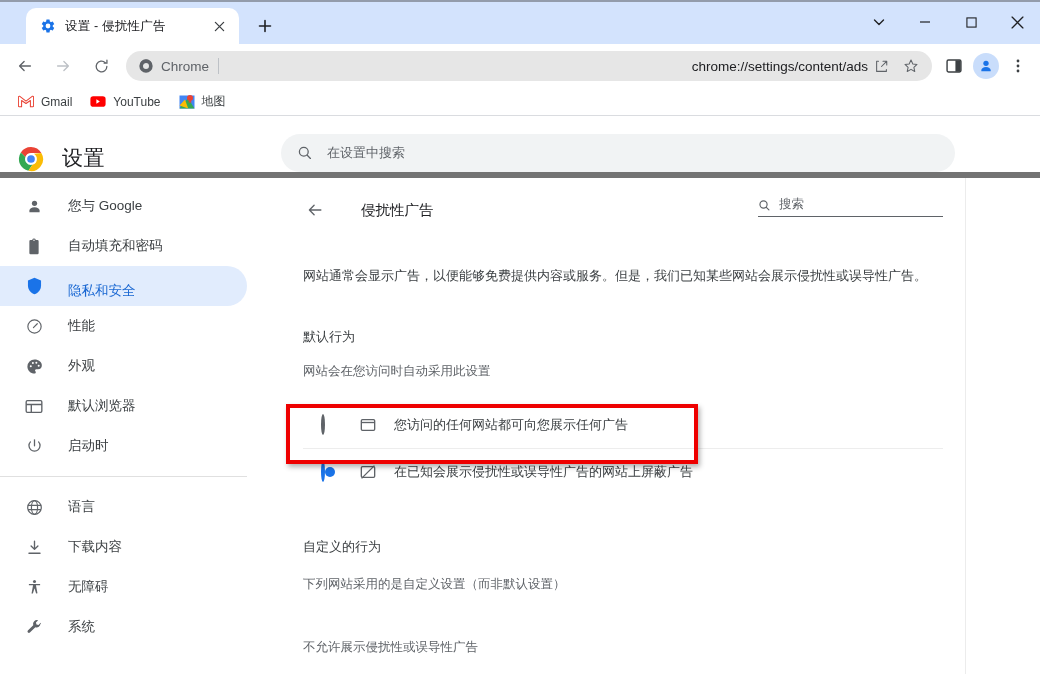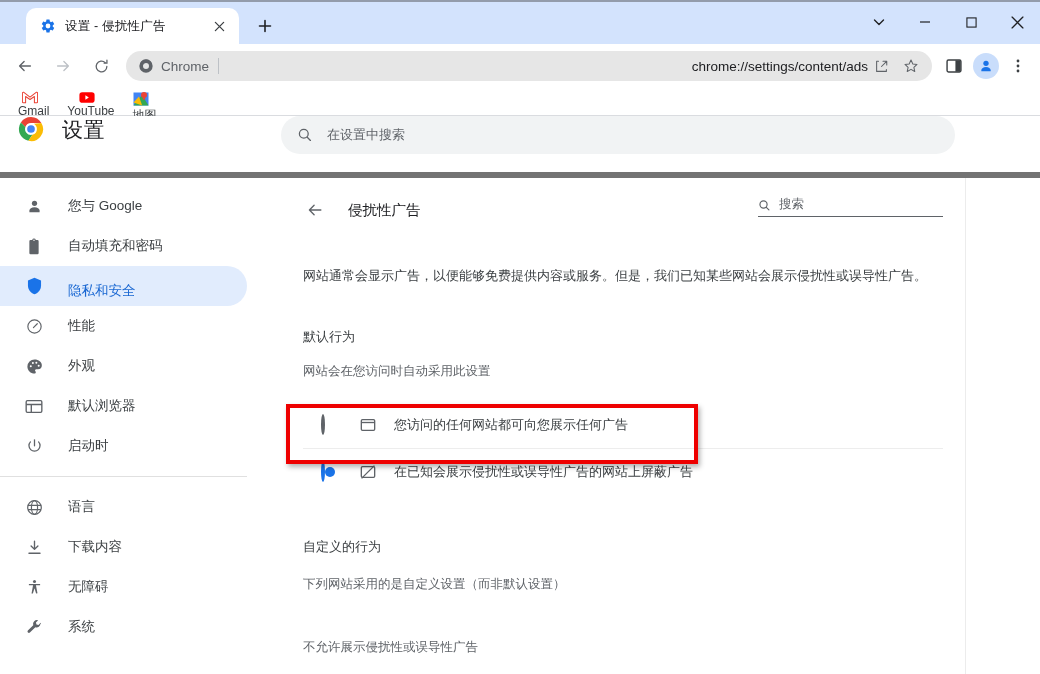--- a/index.html
+++ b/index.html
@@ -79,28 +79,28 @@
     display:flex; align-items:center; justify-content:center; margin: 0 3px;
   }
 
   
   .bookmarks {
     height: 28px; background:#fff; display:flex; align-items:center;
     padding-left: 10px; border-bottom: 1px solid #dadce0;
   }
   .bm {
     display:flex; align-items:center; height: 22px; padding: 0 8px;
-    border-radius: 4px; margin-right: 2px; flex-direction: column;
+    border-radius: 4px; margin-right: 2px;
   }
   .bm-ico { width:16px; height:16px; margin-right: 7px; display:flex; align-items:center; justify-content:center; }
   .bm-label { font-size: 12px; color:#3c4043; white-space:nowrap; }
 
   
   .settings-header {
-    height: 56px; background:#fff; display:flex; align-items:flex-start;
+    height: 56px; background:#fff; display:flex; align-items:flex-end;
     padding-left: 18px; position: relative;
   }
   .settings-logo { width: 26px; height: 26px; flex:0 0 26px; }
   .settings-title { font-size: 21px; color:#202124; margin-left: 18px; letter-spacing:.5px; }
   .settings-search {
     position:absolute; left: 281px; right: 85px; height: 38px;
     background:#f1f3f4; border-radius: 19px;
     display:flex; align-items:center; padding-left: 16px;
   }
   .settings-search .s-ico { color:#5f6368; display:flex; align-items:center; }
@@ -128,21 +128,21 @@
   
   .main-wrap { flex:1; position:relative; }
   .content-card {
     position:absolute; left: 0; top: 0; width: 685px; bottom: 0;
     background:#fff; border-right: 1px solid #ececec;
   }
   .content-inner { padding: 18px 22px 0 22px; position: relative; }
 
   .subpage-head { display:flex; align-items:center; height: 28px; position:relative; }
   .back-arrow { width: 24px; height:24px; display:flex; align-items:center; justify-content:center; color:#5f6368; }
-  .subpage-title { font-size: 14.5px; color:#202124; margin-left: 21px; }
+  .subpage-title { font-size: 14.5px; color:#202124; margin-left: 34px; }
   .inline-search {
     position:absolute; right: 0; top: 0; width: 185px;
     display:flex; align-items:flex-end; border-bottom:1px solid #5f6368;
     padding-bottom: 3px;
   }
   .inline-search .is-ico { color:#5f6368; display:flex; align-items:center; margin-bottom:1px; }
   .inline-search .is-ph { font-size:12.5px; color:#5f6368; margin-left: 8px; }
 
   .desc {
     font-size: 13px; color:#3c4043; line-height: 1.55;

